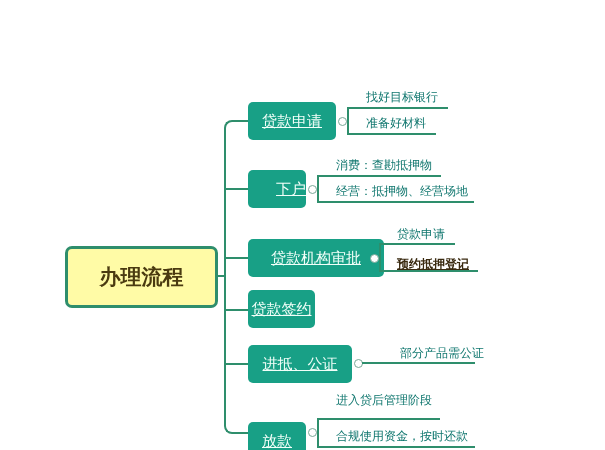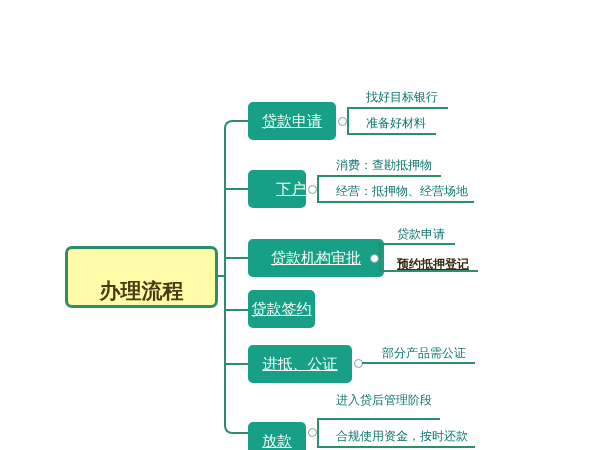--- a/index.html
+++ b/index.html
@@ -1,20 +1,20 @@
 <!DOCTYPE html>
 <html><head>
 <meta charset="utf-8">
 <style>
   html, body { margin:0; padding:0; }
   body { width:605px; height:450px; background:#ffffff; position:relative; overflow:hidden;
          font-family:"DejaVu Sans", sans-serif; }
   .root { position:absolute; left:65px; top:246px; width:147px; height:56px;
           background:#FFFBA6; border:3px solid #2E8E6C; border-radius:7px;
-          display:flex; align-items:flex-end; justify-content:center;
+          display:flex; align-items:center; justify-content:center;
           font-size:21px; font-weight:bold; color:#4A3A10; box-sizing:content-box; }
   .node { position:absolute; left:248px; height:38px; background:#18A086; border-radius:5px;
           display:flex; align-items:center; justify-content:center;
           color:#F2FFF9; font-size:15px;text-decoration:underline; }
   .line { position:absolute; background:#2E8E6C; }
   .hline { height:2px; }
   .vline { width:2px; }
   .collapse { position:absolute; width:7px; height:7px; border:1px solid #7AA898; border-radius:50%; background:#fff; }
   .leaf { position:absolute; font-size:12px; color:#0f766e; white-space:nowrap; }
   .leaf.bold { font-weight:bold; color:#3A2A10; }
@@ -71,21 +71,21 @@
 
 <div class="node" style="top:290px; width:67px;">
   <span>贷款签约</span>
 </div>
 
 <div class="node" style="top:345px; width:104px;">
   <span>进抵、公证</span>
 </div>
 <div class="collapse" style="left:354px; top:359px;"></div>
 <div class="line hline" style="left:362px; top:362px; width:113px;"></div>
-<div class="leaf" style="left:382px; top:345px;">部分产品需公证</div>
+<div class="leaf" style="left:400px; top:345px;">部分产品需公证</div>
 
 <div class="node" style="top:413px; width:58px;margin-top:9px;">
   <span>放款</span>
 </div>
 <div class="collapse" style="left:308px; top:428px;"></div>
 <div class="line vline" style="left:317px; top:418px; height:30px;"></div>
 <div class="line hline" style="left:317px; top:418px; width:123px;"></div>
 <div class="line hline" style="left:317px; top:446px; width:158px;"></div>
 <div class="leaf" style="left:336px; top:392px;">进入贷后管理阶段</div>
 <div class="leaf" style="left:336px; top:428px;font-family:Liberation Mono, monospace;">合规使用资金，按时还款</div>

